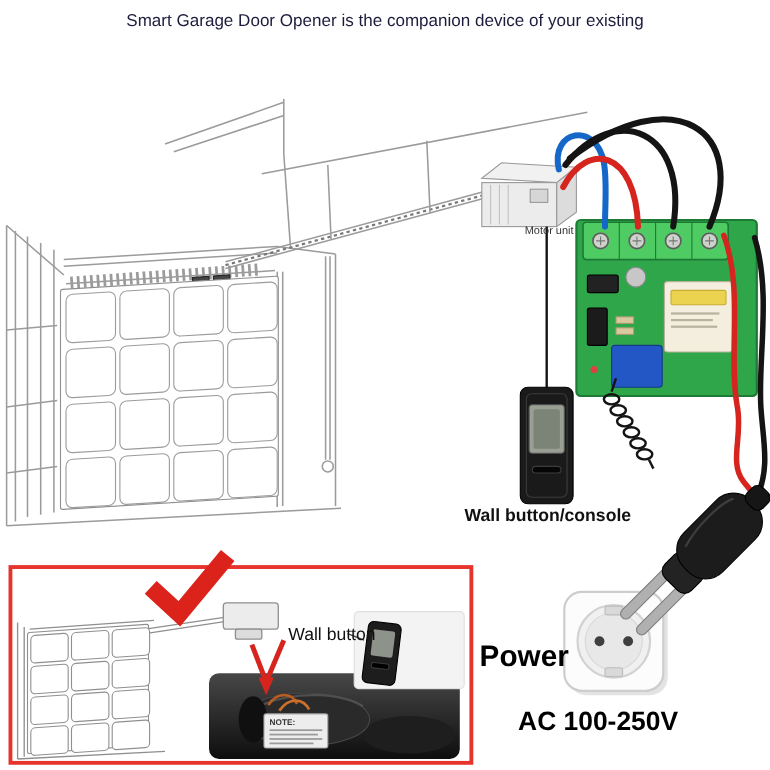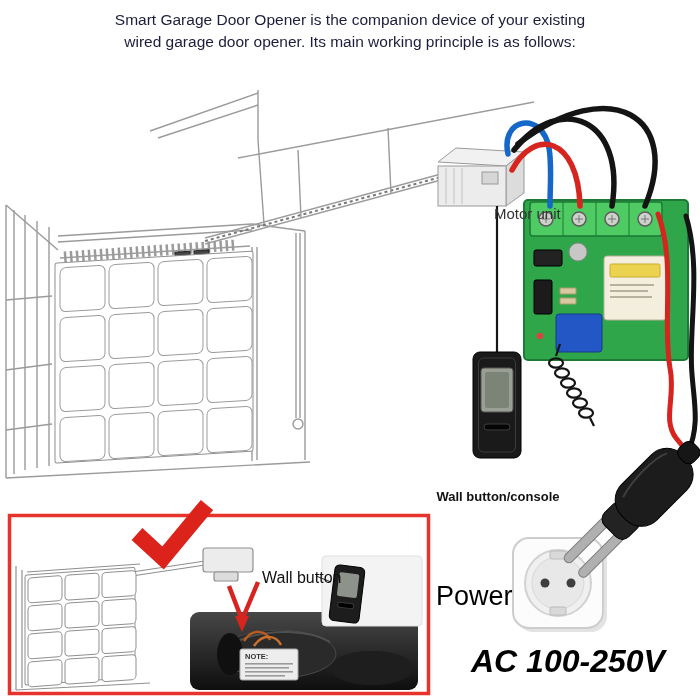--- a/index.html
+++ b/index.html
@@ -3,35 +3,34 @@
 <meta charset="utf-8">
 <style>
   * { margin:0; padding:0; box-sizing:border-box; }
   html,body { width:700px; height:700px; background:#fff; font-family:"Liberation Sans",sans-serif; }
   .canvas { position:relative; width:700px; height:700px; background:#fff; overflow:hidden; }
   .art { position:absolute; left:0; top:0; width:700px; height:700px; display:block; }
   svg text { font-family:"Liberation Sans",sans-serif; }
   .header { position:absolute; top:9px; left:0; width:100%; text-align:center;
             font-size:15.5px; line-height:22px; font-weight:500; color:#1c1c3c; }
   .lbl { position:absolute; color:#111; white-space:nowrap; }
-  .lbl-motor { left:494px; top:205px; font-size:15px; color:#333; }
-  .lbl-wallbtn { left:420px; top:461px; width:156px; text-align:center; font-size:13px; font-weight:600;margin-top:28px; }
-  .lbl-power { left:436px; top:581px; font-size:27px; font-weight:400; color:#000; }
-  .lbl-ac { left:471px; top:643px; font-size:32px; font-weight:700; color:#000;font-style:italic; }
+  .lbl-motor { left:477px; top:205px; font-size:10px; color:#333; }
+  .lbl-wallbtn { left:420px; top:461px; width:156px; text-align:center; font-size:16px; font-weight:600; }
+  .lbl-power { left:436px; top:581px; font-size:27px; font-weight:700; color:#000; }
+  .lbl-ac { left:471px; top:643px; font-size:24px; font-weight:700; color:#000; }
   .lbl-suitfor { left:21px; top:522px; font-size:23px; font-weight:800; color:#e0251c; letter-spacing:.5px; }
   .lbl-insetwall { left:262px; top:569px; font-size:16px; color:#111; }
 </style>
 </head>
 <body>
 
 <div class="canvas">
 
   <div class="header">
     <div>Smart Garage Door Opener is the companion device of your existing</div>
-    <div>wired garage door opener. Its main working principle is as follows:</div>
   </div>
 
   <svg class="art" viewBox="0 0 700 700">
     <defs>
       <linearGradient id="photoGrad" x1="0" y1="0" x2="0" y2="1">
         <stop offset="0" stop-color="#474747"></stop>
         <stop offset="1" stop-color="#0e0e0e"></stop>
       </linearGradient>
     </defs>
 

